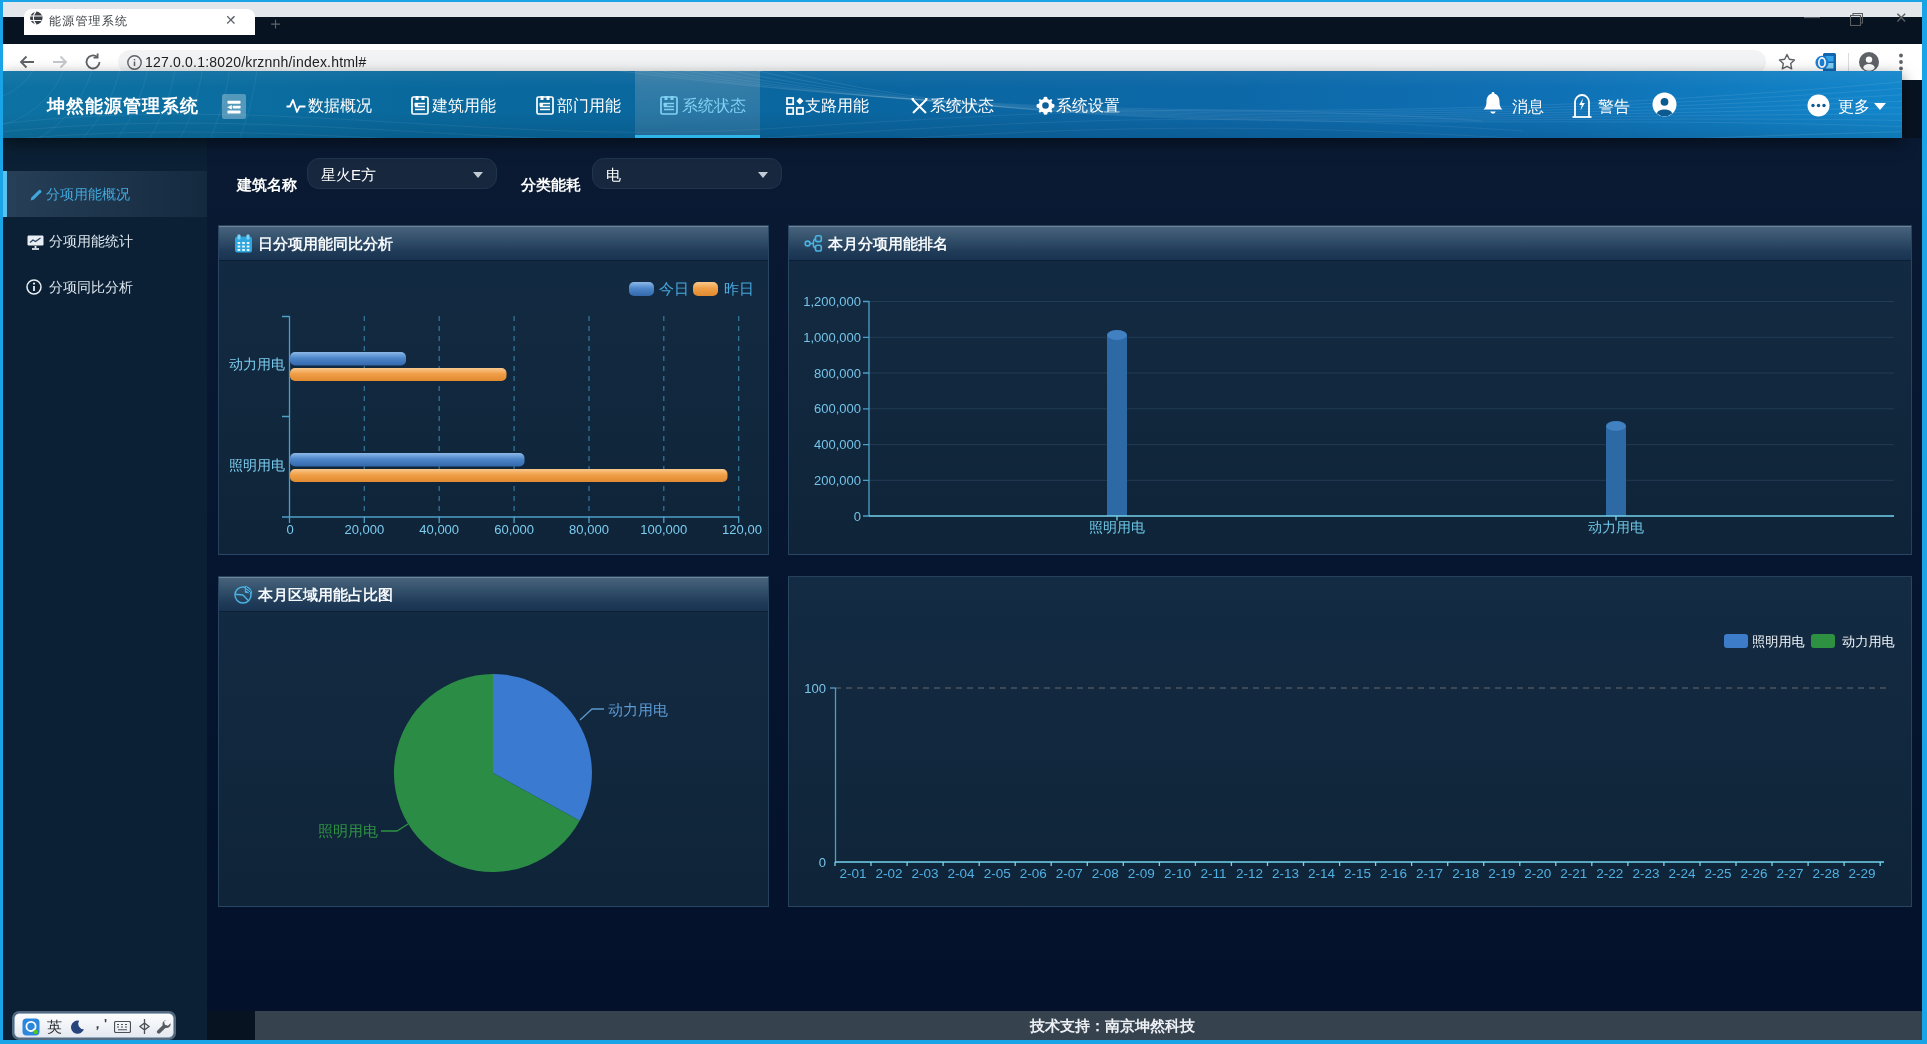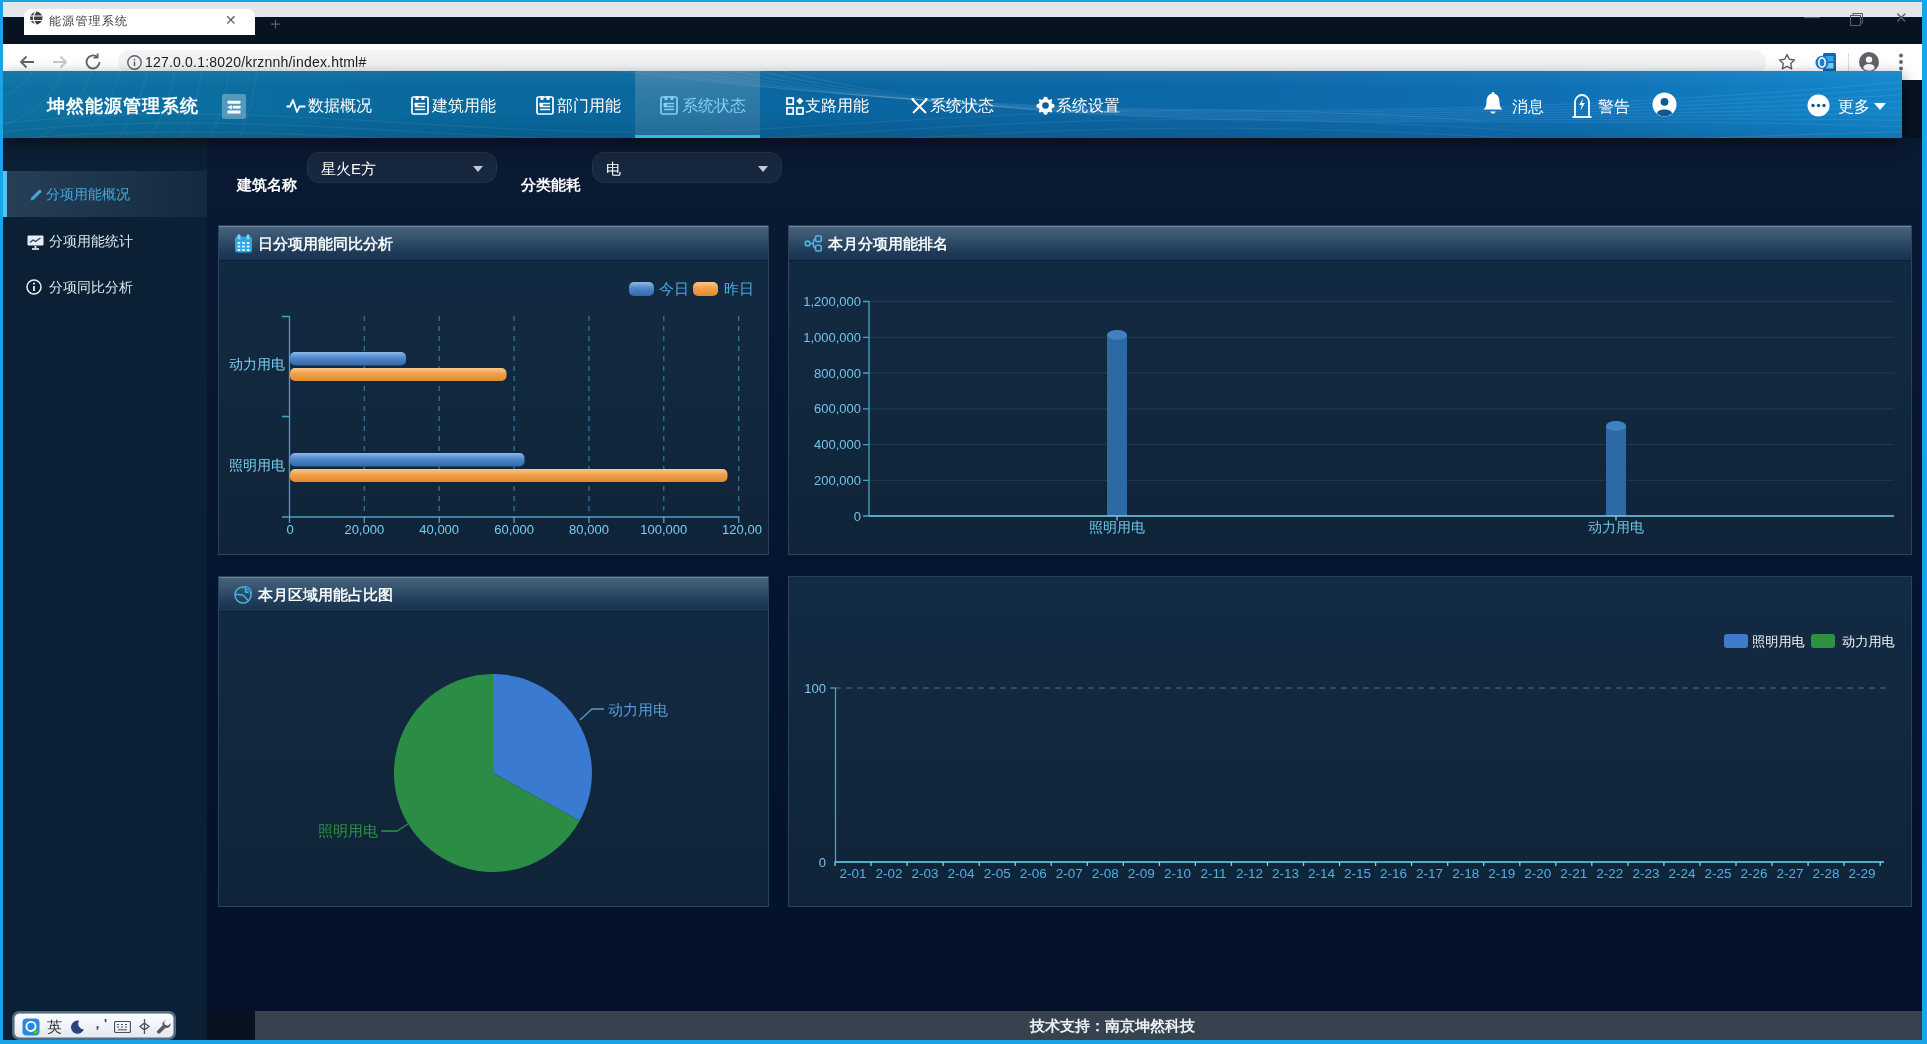--- a/index.html
+++ b/index.html
@@ -38,21 +38,21 @@
 
 #sidebar { left:3px; top:138px; width:204px; height:902px; background:#0b2034; }
 #side-active { left:0; top:33px; width:204px; height:46px;
   background:linear-gradient(90deg, rgba(120,155,190,0.26), rgba(95,125,160,0.10)); }
 #side-active-bar { left:0; top:33px; width:4px; height:46px; background:#59c1ef; }
 .sideitem { left:46px; font-size:14px; color:#dfe8f0; white-space:nowrap; }
 
 #content { left:207px; top:138px; width:1715px; height:873px;
   background:linear-gradient(180deg,#0a1a33 0%, #071630 45%, #03112a 100%); }
 .flabel { top:38px; font-size:15px; color:#fff; font-weight:bold; }
-.fselect { top:14px; width:190px; height:31px; background:#16273e; border:1px solid #21344e; border-radius:12px; }
+.fselect { top:20px; width:190px; height:31px; background:#16273e; border:1px solid #21344e; border-radius:12px; }
 .fselect .val { position:absolute; left:13px; top:7px; font-size:15px; color:#fff; }
 .fselect .car { position:absolute; right:13px; top:13px; width:0; height:0;
   border-left:5px solid transparent; border-right:5px solid transparent; border-top:6px solid #c2cad3; }
 
 .panel { position:absolute; border:1px solid rgba(98,140,185,0.28); background:linear-gradient(180deg,#132b43,#0f2438); }
 .phead { position:absolute; left:0; top:0; width:100%; height:35px;
   background:linear-gradient(180deg,#49637c 0%, #35526d 35%, #1f3b58 75%, #183452 100%);
   border-bottom:1px solid #0d1f33; box-shadow:inset 0 1px 0 rgba(255,255,255,0.22); }
 .ptitle { position:absolute; left:39px; top:9px; font-size:15px; font-weight:bold; color:#f4f8fb; }
 .pbody { position:absolute; left:0; top:35px; }

